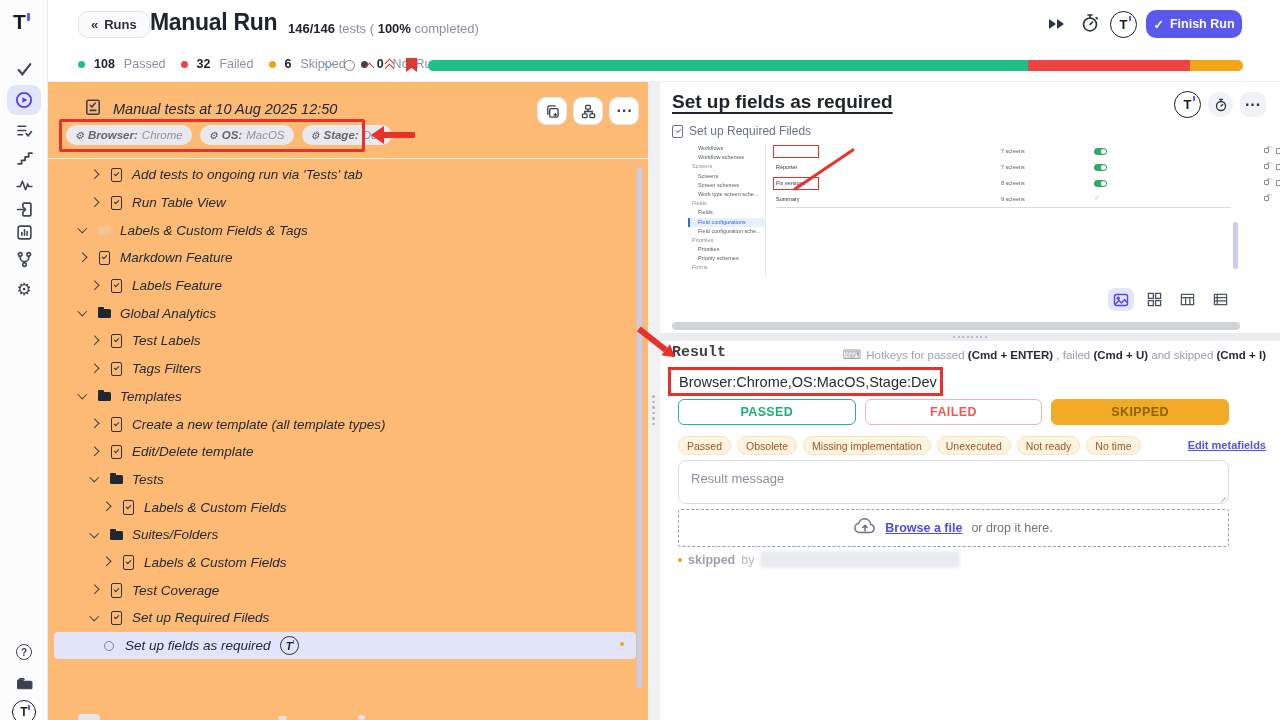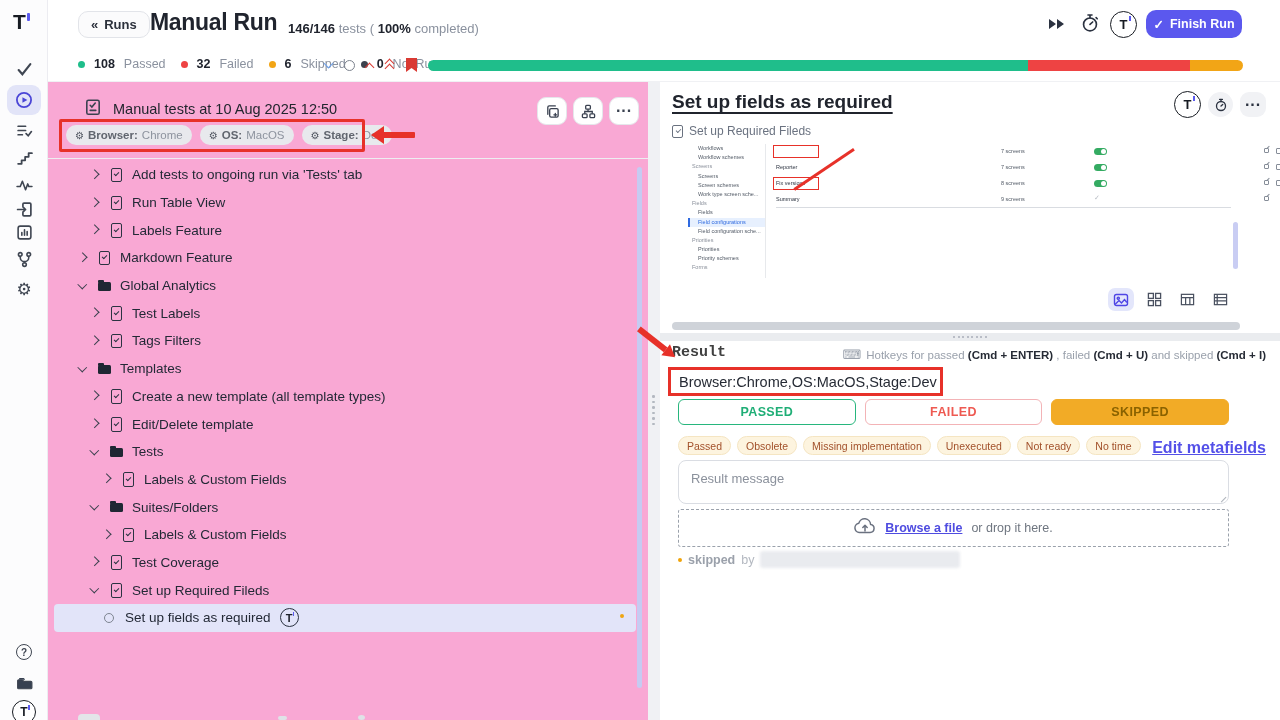--- a/index.html
+++ b/index.html
@@ -45,21 +45,21 @@
   .dblchv { width:10px; height:12px; position:relative; }
   .dblchv::before,.dblchv::after { content:""; position:absolute; left:1px; width:6px; height:6px; border-right:1.8px solid #d93a33; border-bottom:1.8px solid #d93a33; transform:rotate(-135deg); }
   .dblchv::before{ top:1px; } .dblchv::after{ top:6px; }
   .bkmark { width:11px; height:14px; background:#d93a33; clip-path:polygon(0 0,100% 0,100% 100%,50% 72%,0 100%); }
   .pbar { position:absolute; left:428px; top:60px; width:815px; height:11px; border-radius:6px; overflow:hidden; display:flex; }
   .pbar .seg-pass { width:73.6%; background:#1fbe8b; }
   .pbar .seg-fail { width:19.9%; background:#ee4343; }
   .pbar .seg-skip { width:6.5%; background:#f2a516; }
 
   
-  .leftpanel { position:absolute; left:48px; top:82px; width:600px; height:638px; background:#f9a8d4; }
+  .leftpanel { position:absolute; left:48px; top:82px; width:600px; height:638px; background:#fdba74;font-style:italic; }
   .betweenbar { position:absolute; left:648px; top:82px; width:12px; height:638px; background:#f0f1f4; }
   .betweenbar .grab { position:absolute; left:4px; top:313px; display:flex; flex-direction:column; gap:3px; }
   .betweenbar .grab i { width:2.5px; height:2.5px; background:#b3b8c1; border-radius:50%; }
   .rightpanel { position:absolute; left:660px; top:82px; width:620px; height:638px; background:#fff; }
   .hdr-underline { position:absolute; left:48px; top:81px; width:1232px; height:1px; background:#f0f1f4; }
 
   
   .runhead { position:absolute; left:36px; top:16px; display:flex; align-items:center; gap:11px; }
   .runtitle { font-size:14.5px; font-weight:500; color:#22262e; }
   .lp-btns { position:absolute; right:9px; top:15px; display:flex; gap:6px; }
@@ -153,21 +153,21 @@
   .arrow-diag { position:absolute; left:-37px; top:-34px; width:46px; height:14px; transform:rotate(38deg); }
   .arrow-diag .shaft { position:absolute; left:0; top:4px; width:34px; height:5.5px; background:#e73129; }
   .arrow-diag .head { position:absolute; right:0; top:0; width:0; height:0; border-top:7px solid transparent; border-bottom:7px solid transparent; border-left:12px solid #e73129; }
   .verdicts { position:absolute; left:18px; top:317px; width:551px; display:flex; gap:9px; }
   .vbtn { flex:1; height:26px; border-radius:6px; display:flex; align-items:center; justify-content:center; font-size:12.5px; font-weight:700; letter-spacing:0.4px; cursor:pointer; }
   .vbtn.pass { border:1.5px solid #27b67d; color:#1fae76; background:#fff; }
   .vbtn.fail { border:1.5px solid #f3b3b6; color:#ee5a52; background:#fff; }
   .vbtn.skip { border:1.5px solid #f2ab26; color:#a3761a; background:#f2ab26; color:#8a6200; }
   .metarow { position:absolute; left:18px; top:354px; display:flex; gap:6px; }
   .metapill { height:19px; padding:0 8px; background:#fdf4df; border:1px solid #f5e5c2; border-radius:10px; font-size:10.5px; color:#a2512b; display:flex; align-items:center; cursor:pointer; white-space:nowrap; }
-  .editmeta { position:absolute; right:14px; top:357px; font-size:16px; font-weight:700; color:#5450e8; text-decoration:underline; cursor:pointer; }
+  .editmeta { position:absolute; right:14px; top:357px; font-size:11px; font-weight:700; color:#5450e8; text-decoration:underline; cursor:pointer; }
   .resmsg { position:absolute; left:18px; top:378px; width:551px; height:44px; border:1px solid #dadde3; border-radius:8px; font-family:"Liberation Sans",sans-serif; font-size:13px; color:#2b313c; padding:10px 12px; resize:none; }
   .resmsg::placeholder { color:#8b919c; }
   .rszglyph { position:absolute; left:558px; top:412px; width:7px; height:7px; border-right:1.5px solid #9aa1ab; border-bottom:0; pointer-events:none; transform:rotate(45deg); opacity:.8; }
   .droparea { position:absolute; left:18px; top:427px; width:551px; height:38px; border:1.6px dashed #9aa1ab; border-radius:3px; display:flex; align-items:center; justify-content:center; gap:9px; cursor:pointer; }
   .browse { font-size:12.5px; font-weight:700; color:#4f4ce0; text-decoration:underline; }
   .dropp { font-size:12.5px; color:#6f7680; }
   .statusrow { position:absolute; left:18px; top:469px; display:flex; align-items:center; gap:6px; }
   .sdot { width:4px; height:4px; border:2.5px solid #f0a30a; border-radius:50%; background:#fff; }
   .sskip { font-size:12.5px; font-weight:700; color:#9ba1ab; }
   .sby { font-size:12.5px; color:#b3b8c0; }
@@ -378,32 +378,38 @@
 
       </div>
 
       <div class="trow l1 i-doc closed">
         <span class="chev"></span>
         <span class="ticon"></span>
         <span class="tlabel">Run Table View</span>
 
       </div>
 
+      <div class="trow l0 i-tag open">
+        <span class="chev"></span>
+        <span class="ticon"></span>
+        <span class="tlabel">Labels &amp; Custom Fields &amp; Tags</span>
+
+      </div>
+
+      <div class="trow l0 i-doc closed">
+        <span class="chev"></span>
+        <span class="ticon"></span>
+        <span class="tlabel">Markdown Feature</span>
+
+      </div>
 
       <div class="trow l1 i-doc closed">
         <span class="chev"></span>
         <span class="ticon"></span>
         <span class="tlabel">Labels Feature</span>
-
-      </div>
-
-      <div class="trow l0 i-doc closed">
-        <span class="chev"></span>
-        <span class="ticon"></span>
-        <span class="tlabel">Markdown Feature</span>
 
       </div>
 
       <div class="trow l0 i-folder open">
         <span class="chev"></span>
         <span class="ticon"></span>
         <span class="tlabel">Global Analytics</span>
 
       </div>
 

